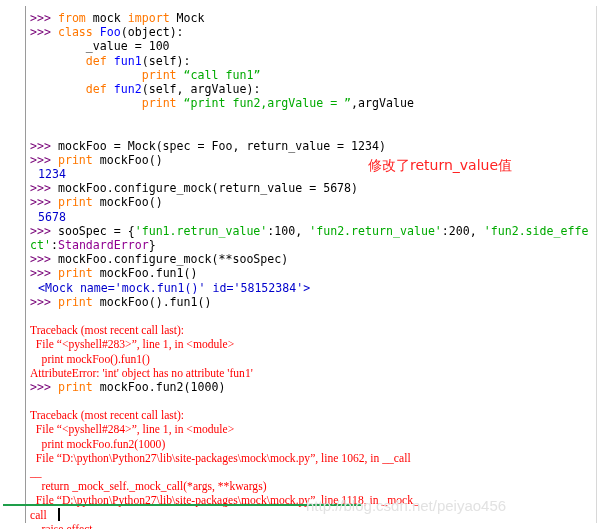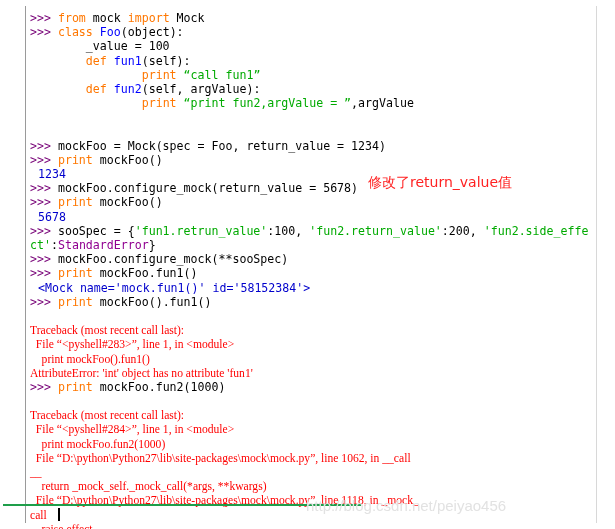--- a/index.html
+++ b/index.html
@@ -53,21 +53,21 @@
   .defname  { color: #0000ff; }   
   .str      { color: #00aa00; margin-top: 48px; }   
   .out      { color: #0000cc; margin-left: 8px; }   
   .err      { color: #ff0000; font-family: Liberation Serif, serif; }   
   .builtin  { color: #900090; }  
   .plain    { color: #000000; }
 
   
   #annotation {
     position: absolute;
-    left: 368px; top: 174px;
+    left: 368px; top: 157px;
     color: #ff2222;
     font-family: "DejaVu Sans", "Liberation Sans", sans-serif;
     font-size: 14px;
     line-height: 16px;
     white-space: nowrap;
   }
 
   
   #green-line {
     position: absolute;

